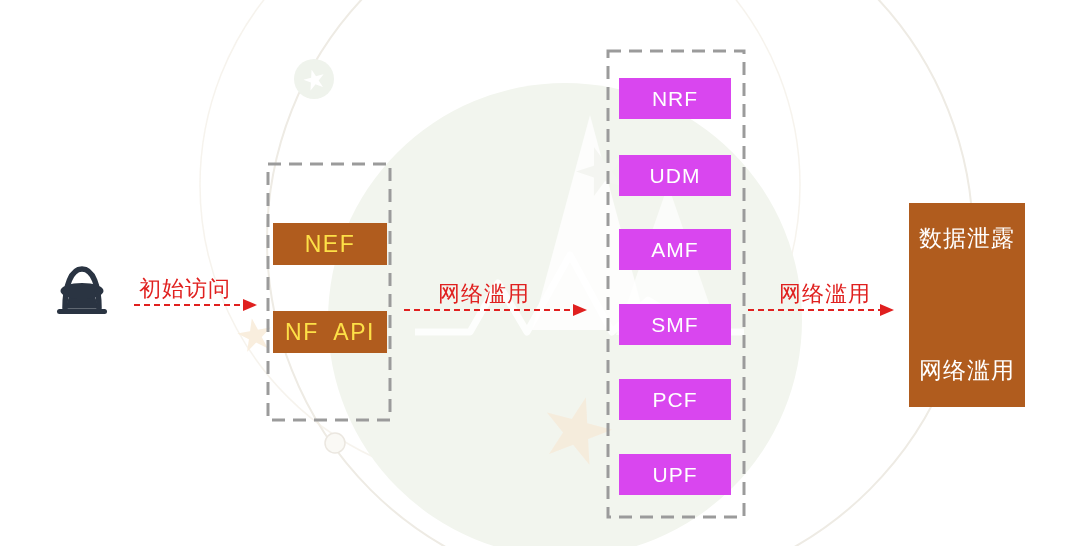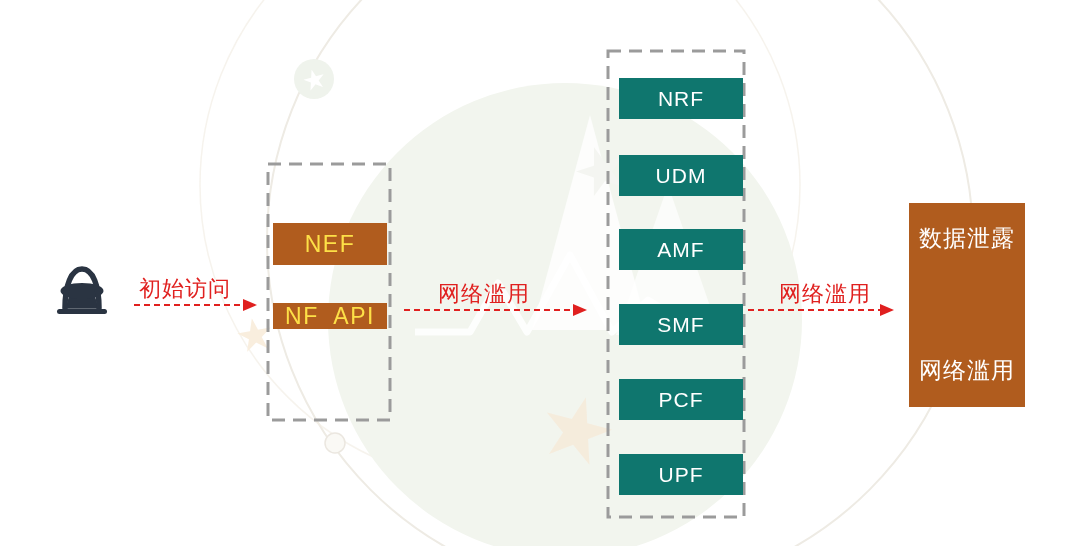--- a/index.html
+++ b/index.html
@@ -16,24 +16,24 @@
     position:absolute;width:150px;text-align:center;
     color:#e0201f;font-size:22px;font-weight:500;letter-spacing:1px;
   }
   .node-dark{
     position:absolute;background:#b05c1e;color:#fde047;
     display:flex;align-items:center;justify-content:center;
     font-size:23px;letter-spacing:1.5px;
   }
   .node-dark.wide-space{word-spacing:8px;}
   .node-light{
-    position:absolute;background:#0f766e;color:#ffffff;
+    position:absolute;background:#d946ef;color:#ffffff;
     display:flex;align-items:center;justify-content:center;
     font-size:21px;letter-spacing:1px;
-    left:619px;width:124px;height:41px;
+    left:619px;width:112px;height:41px;
   }
   .impact-box{
     position:absolute;left:909px;top:203px;width:116px;height:204px;
     background:#b05c1e;color:#ffffff;box-sizing:border-box;
     display:flex;flex-direction:column;justify-content:space-between;
     padding:21px 2px 23px 2px;
     font-size:23px;line-height:28px;text-align:center;letter-spacing:1px;gap:28px;
   }
 </style>
 </head>
@@ -84,21 +84,21 @@
       <path d="M 11 48 C 11 26, 17 9, 28 9 C 39 9, 45 26, 45 48" fill="none" stroke="#2a3442" stroke-width="5.5" stroke-linecap="round"></path>
       <rect x="3" y="49" width="50" height="5" rx="2.5" fill="#2a3442"></rect>
     </svg>
   </div>
 
   <div class="stage-label" style="left:110px;top:274px">初始访问</div>
   <div class="stage-label" style="left:409px;top:279px">网络滥用</div>
   <div class="stage-label" style="left:750px;top:279px">网络滥用</div>
 
   <div class="node-dark" style="left:273px;top:223px;width:114px;height:42px">NEF</div>
-  <div class="node-dark wide-space" style="left:273px;top:303px;width:114px;height:26px">NF API</div>
+  <div class="node-dark wide-space" style="left:273px;top:311px;width:114px;height:42px">NF API</div>
 
   <div class="node-light" style="top:78px">NRF</div>
   <div class="node-light" style="top:155px">UDM</div>
   <div class="node-light" style="top:229px">AMF</div>
   <div class="node-light" style="top:304px">SMF</div>
   <div class="node-light" style="top:379px">PCF</div>
   <div class="node-light" style="top:454px">UPF</div>
 
   <div class="impact-box">
     <div>数据泄露</div>

